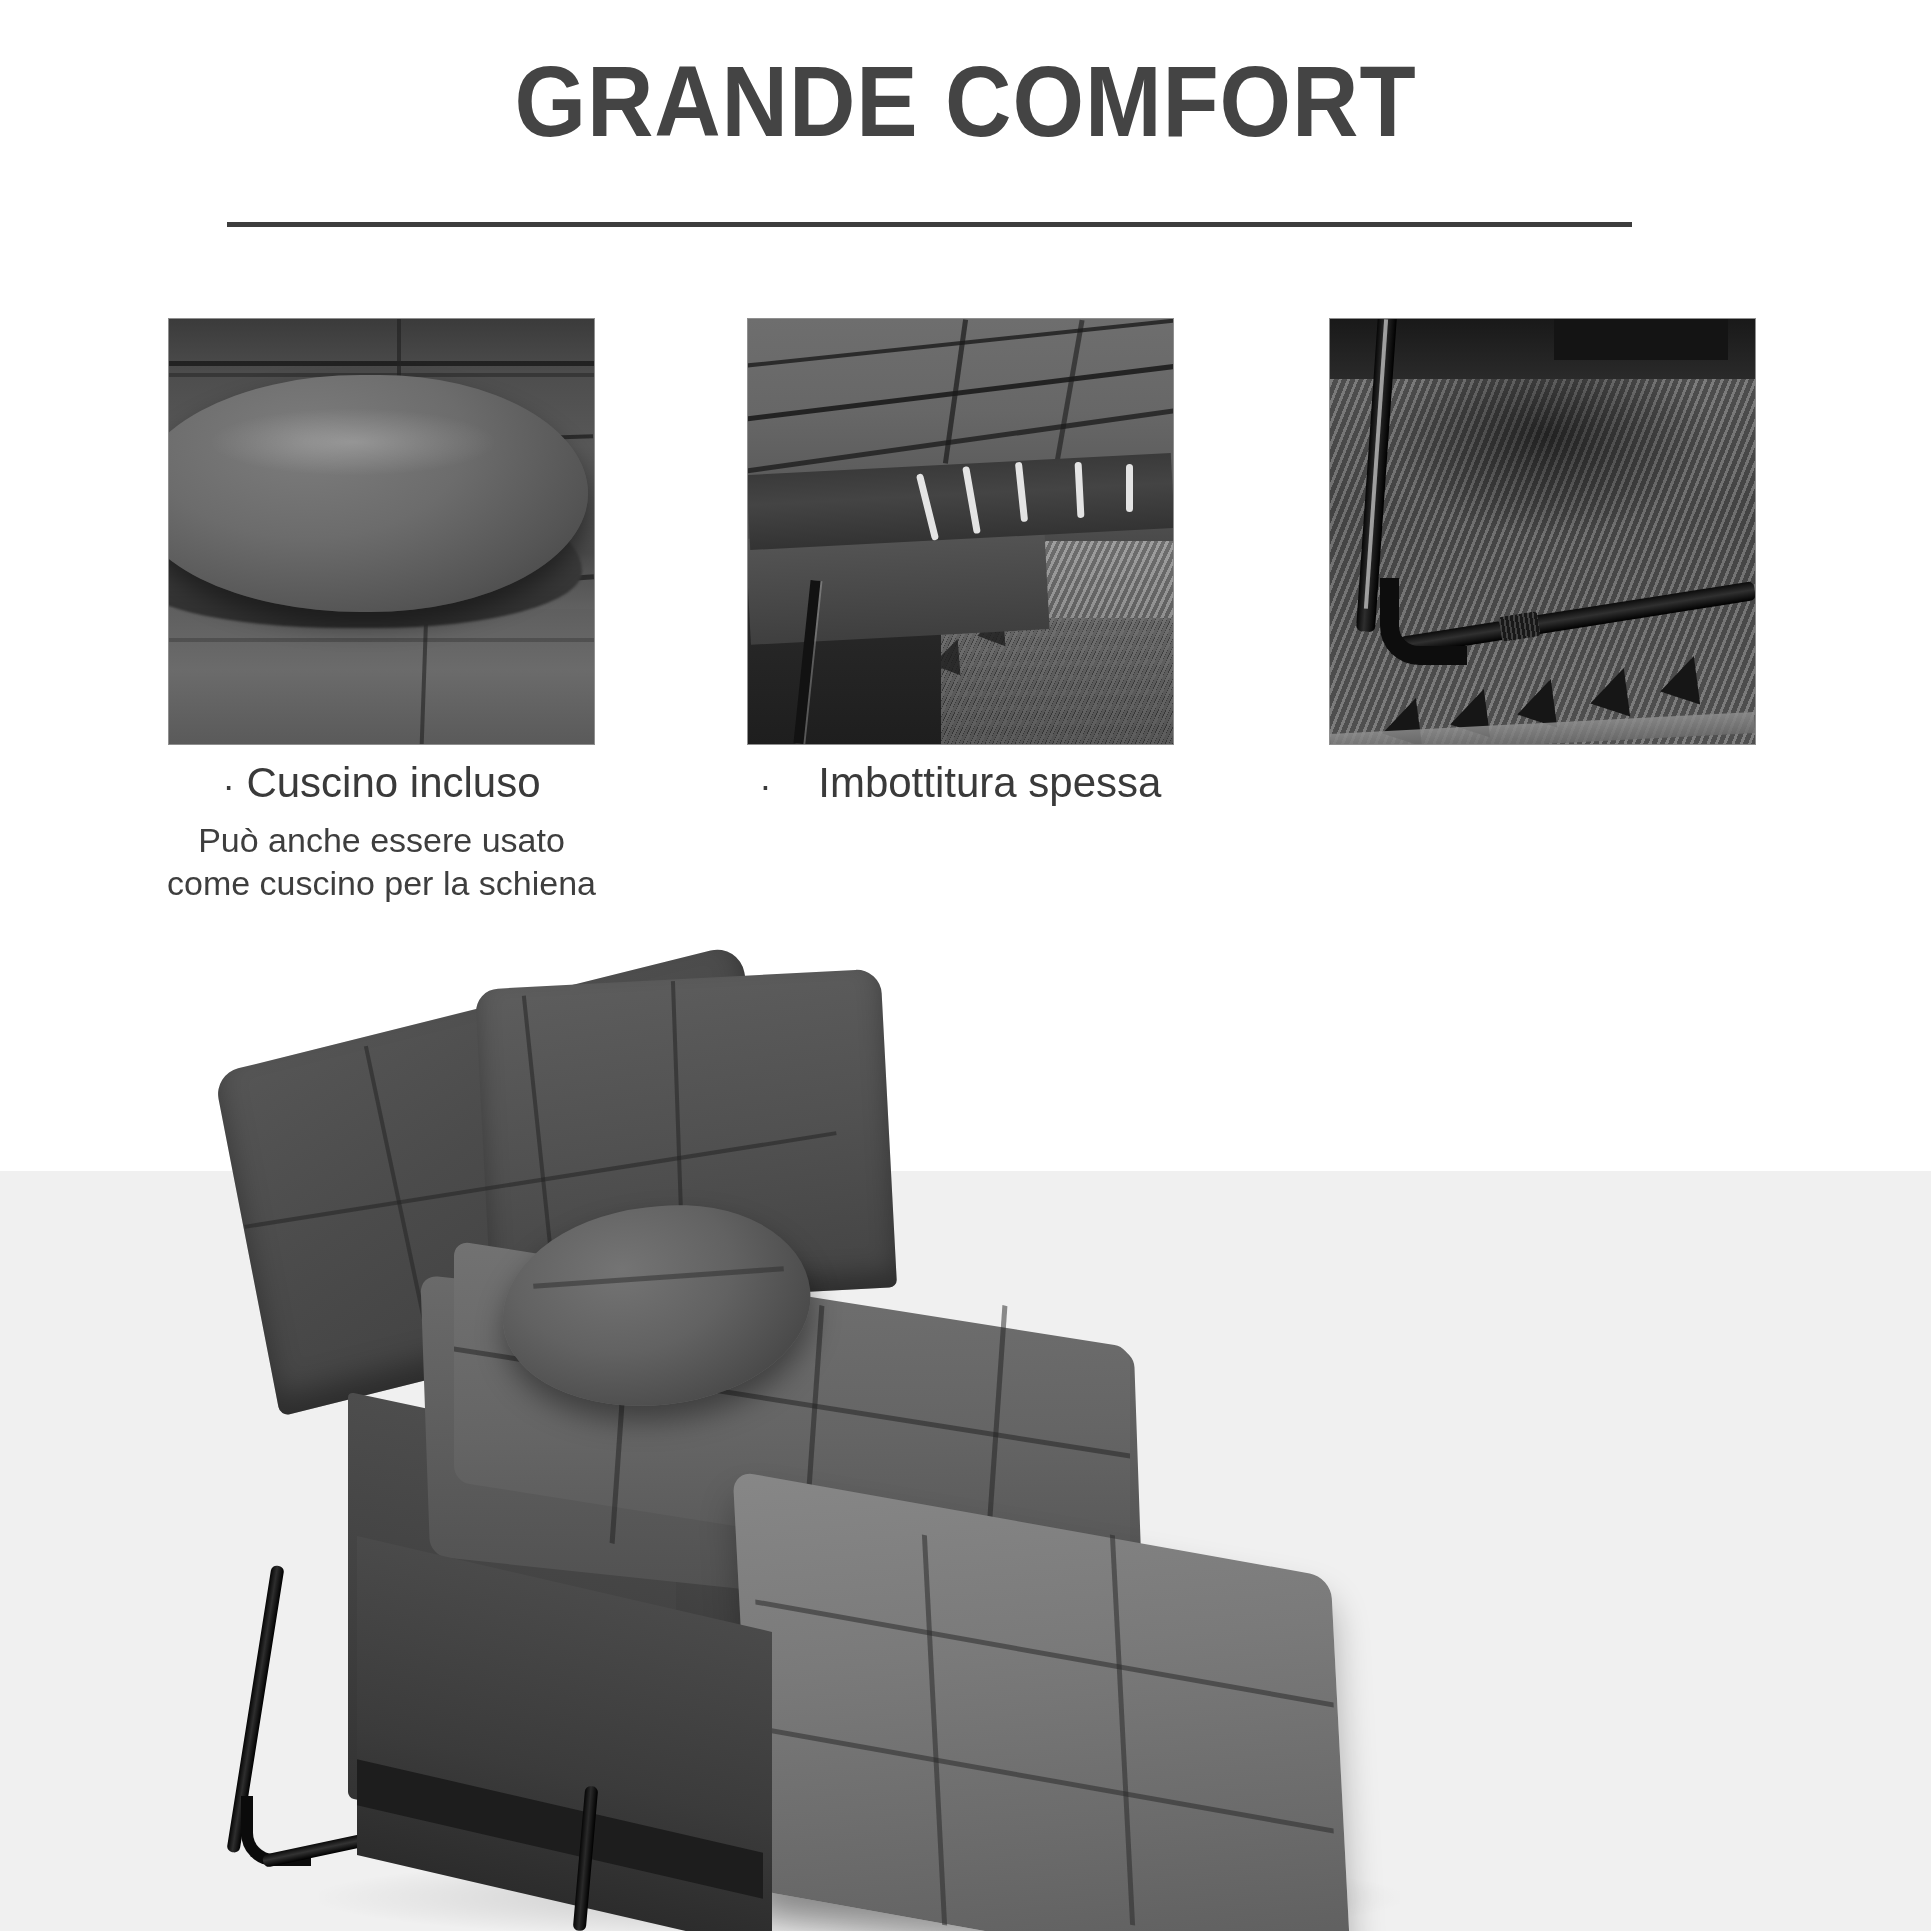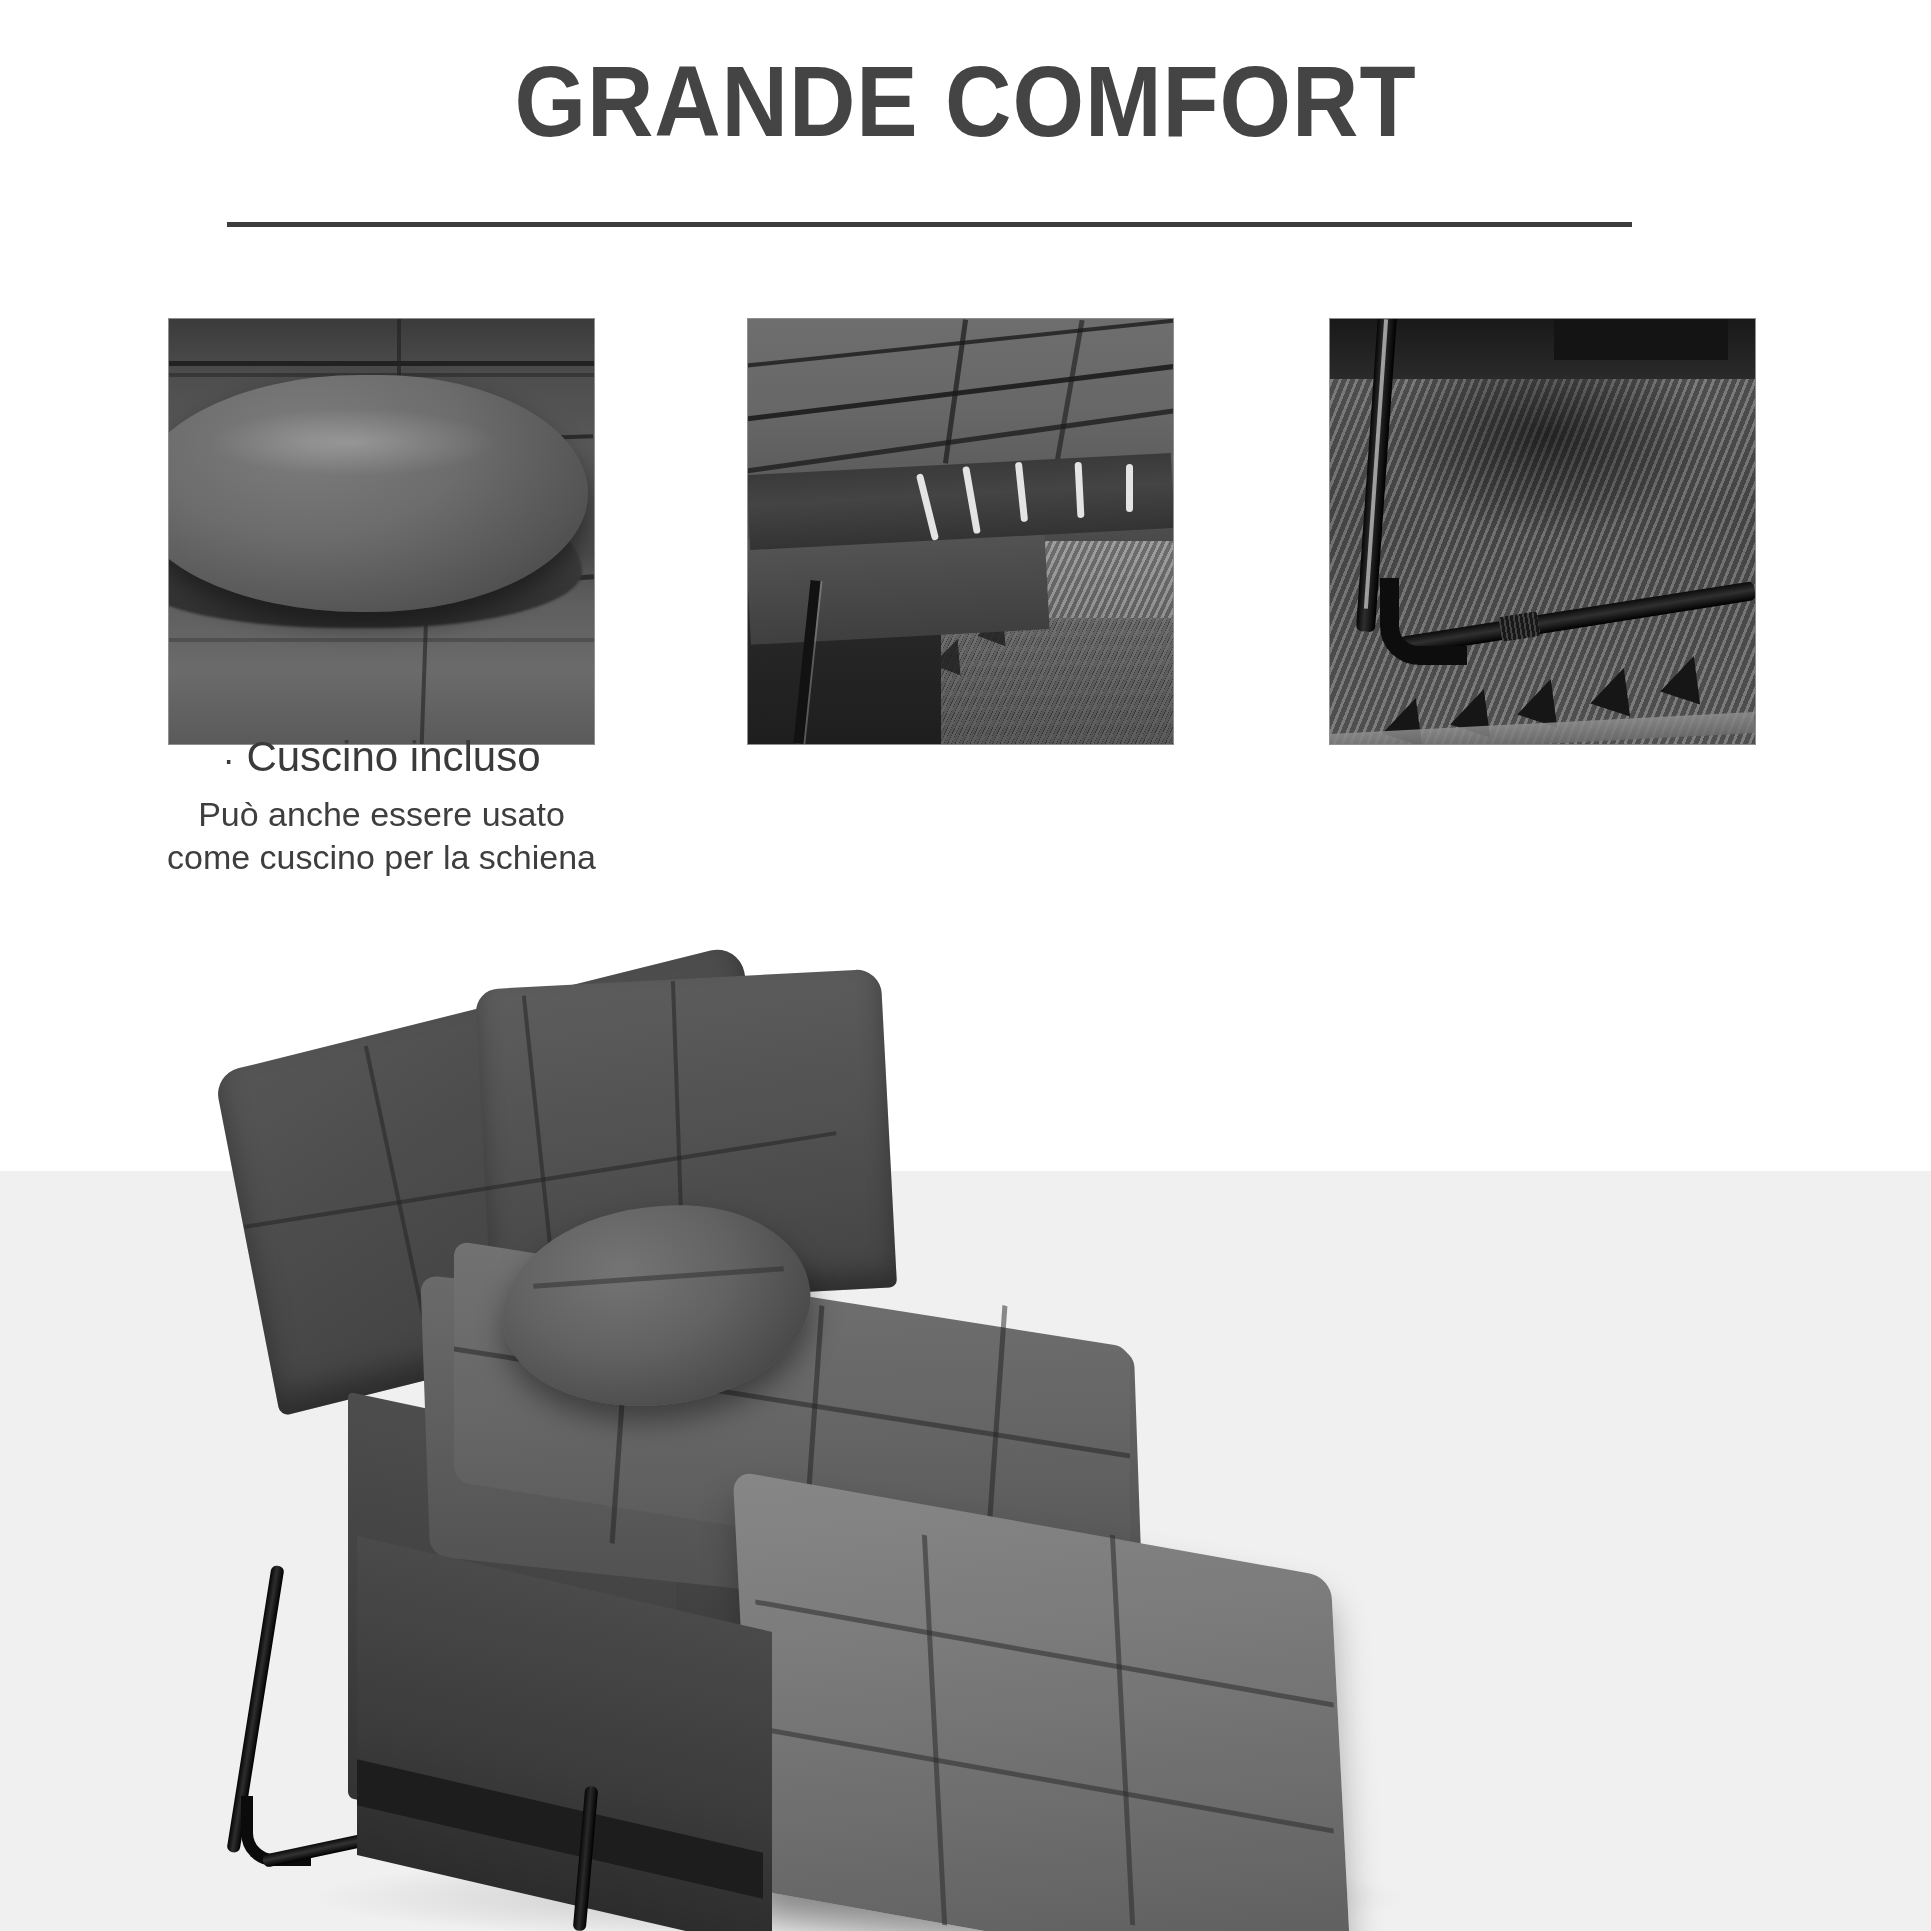--- a/index.html
+++ b/index.html
@@ -135,21 +135,21 @@
      background-image:repeating-linear-gradient(90deg, rgba(255,255,255,.18) 0 1.9px, rgba(0,0,0,0) 1.9px 4.8px);transform:rotate(-9deg);}
   .p3-zig{position:absolute;width:0;height:0;border-left:21px solid transparent;border-right:21px solid transparent;border-bottom:44px solid #161616;}
   .p3-zig.a{left:58px;top:378px;transform:rotate(18deg);}
   .p3-zig.b{left:126px;top:369px;transform:rotate(18deg);}
   .p3-zig.c{left:193px;top:359px;transform:rotate(18deg);}
   .p3-zig.d{left:266px;top:348px;transform:rotate(18deg);}
   .p3-zig.e{left:336px;top:336px;transform:rotate(18deg);}
   .p3-band{left:0;top:404px;width:425px;height:21px;background:linear-gradient(180deg,#8e8e8e,#6d6d6d);opacity:.85;transform:rotate(-3deg);}
 
   
-  .caption{position:absolute;top:413px;width:425px;text-align:center;}
+  .caption{position:absolute;top:439px;width:425px;text-align:center;}
   .caption.c2{top:439px;}
   .cap-title{
     display:block;
     font-size:42px;
     color:#3a3a3a;
     line-height:1.18;
     font-weight:normal;
     padding:0 5.8px;
   }
   .cap-title .bullet{font-size:37px;vertical-align:middle;}
@@ -319,20 +319,21 @@
         <div class="layer p2-vseam"></div>
         <div class="layer p2-vseam2"></div>
         <div class="layer p2-edge weave"></div>
         <div class="p2-hl h1"></div>
         <div class="p2-hl h2"></div>
         <div class="p2-hl h3"></div>
         <div class="p2-hl h4"></div>
         <div class="p2-hl h5"></div>
       </div>
       <div class="caption c2">
+        <span class="cap-title"><span class="bullet">·</span>&nbsp;&nbsp;&nbsp; <span>Imbottitura spessa</span></span>
       </div>
     </div>
 
     <div class="feature f3">
       <div class="photo">
         <div class="layer p3-bg"></div>
         <div class="layer p3-shadow"></div>
         <div class="layer p3-zig a"></div>
         <div class="layer p3-zig b"></div>
         <div class="layer p3-zig c"></div>

